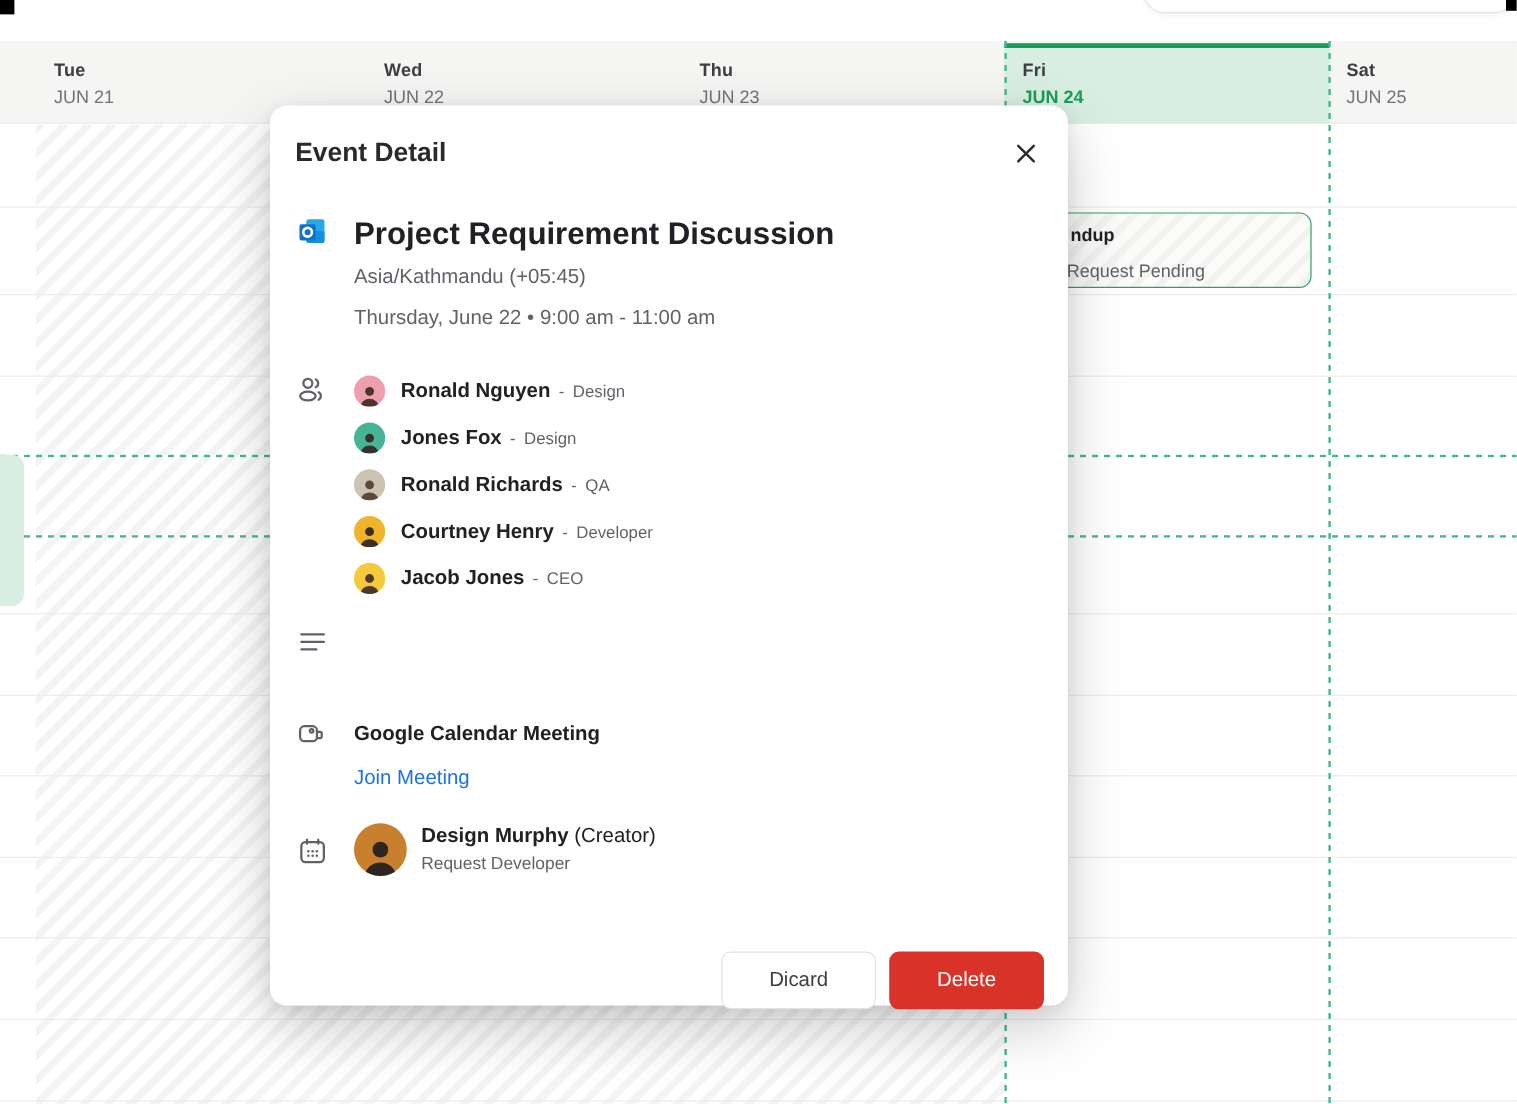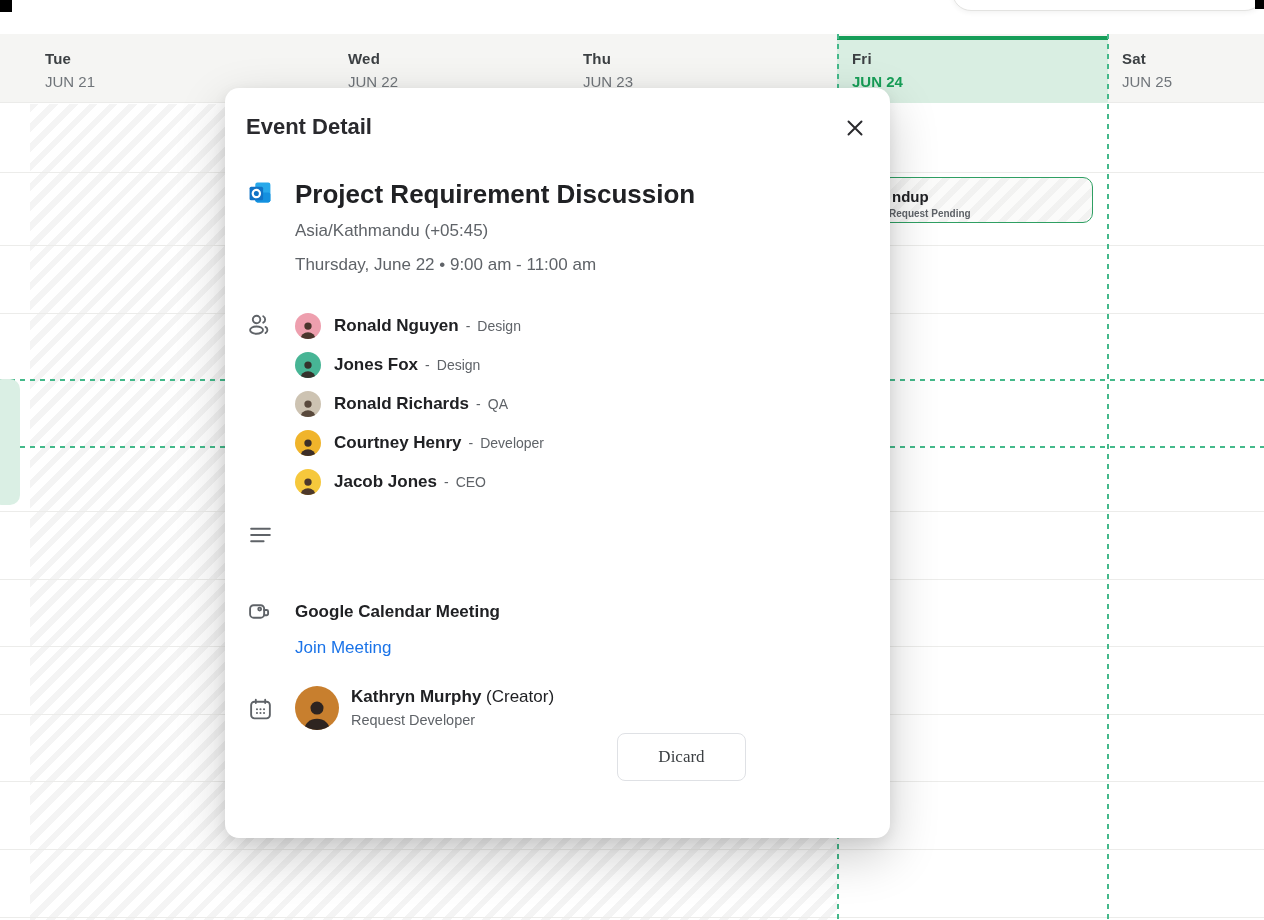--- a/index.html
+++ b/index.html
@@ -22,21 +22,21 @@
   }
 
   .header-bar { left:0; top:34px; width:1264px; height:69px; background:#f5f5f3; border-bottom:1px solid #ebebe9; z-index:1; }
   .fri-cell {
     left:837px; top:36px; width:271px; height:67px;
     background:#d9eee2; border-top:4px solid #169d58; z-index:1;
   }
   .day-label { top:50px; z-index:2; }
   .day-name { font-size:15px; font-weight:700; color:#3c4043; letter-spacing:.2px; }
   .day-date { font-size:15px; color:#70757a; margin-top:6px; }
-  .day-tue { left:45px; } .day-wed { left:320px;margin-left:28px; } .day-thu { left:583px; }
+  .day-tue { left:45px; } .day-wed { left:320px; } .day-thu { left:583px; }
   .day-fri { left:852px; } .day-sat { left:1122px; }
   .day-fri .day-date { color:#179e57; font-weight:700; }
 
   .hatch {
     left:30px; top:104px; width:807px; height:816px; z-index:0;
     background:repeating-linear-gradient(135deg, rgba(0,0,0,0.045) 0 6px, transparent 6px 14px);
   }
   .rowline { left:0; width:1264px; height:1px; background:#ececea; z-index:1; }
   .dash-h {
     left:0; width:1264px; height:2px; z-index:2;
@@ -46,27 +46,27 @@
     top:34px; width:2px; height:886px; z-index:2;
     background:repeating-linear-gradient(180deg, #44b98a 0 5px, transparent 5px 10px);
   }
 
   .monday-event {
     left:-8px; top:379px; width:28px; height:126px;
     background:#daefe4; border-radius:10px; z-index:2;
   }
 
   .standup-card {
-    left:862px; top:177px; width:231px; height:46px;
+    left:862px; top:177px; width:231px; height:63px;
     background:#fbfbfa; border:1.5px solid #2f9f63; border-radius:10px;
     padding:10px 8px 0 29px; overflow:hidden; z-index:3;
     background-image:repeating-linear-gradient(135deg, rgba(0,0,0,0.035) 0 6px, transparent 6px 14px);
   }
   .standup-title { font-size:15px; font-weight:700; color:#202124; }
-  .standup-status { font-size:10px; color:#5f6368; margin-top:3px; white-space:nowrap; margin-left:-3px;font-weight:bold; }
+  .standup-status { font-size:15px; color:#5f6368; margin-top:13px; white-space:nowrap; margin-left:-3px; }
 
   
   .modal {
     left:225px; top:88px; width:665px; height:750px;
     background:#fff; border-radius:14px; z-index:10;
     box-shadow:0 18px 50px rgba(0,0,0,0.20), 0 4px 14px rgba(0,0,0,0.08);
   }
   .m-title { left:21px; top:26px; font-size:22px; font-weight:700; color:#2a2a2e; }
   .m-close { left:617px; top:27px; width:26px; height:26px; cursor:pointer; background:none; border:none; }
 
@@ -92,22 +92,22 @@
   .gcm-label { left:70px; top:514px; font-size:17px; font-weight:700; color:#202124;text-align:right; }
   .join-link { left:70px; top:550px; font-size:17px; color:#1a73e8; text-decoration:none; cursor:pointer; }
 
   .creator-avatar { left:70px; top:598px; width:44px; height:44px; border-radius:50%; overflow:hidden;
     display:flex; align-items:flex-end; justify-content:center; }
   .creator-avatar svg { width:34px; height:34px; }
   .creator-line { left:126px; top:599px; font-size:17px; color:#202124; }
   .creator-name { font-weight:700; }
   .creator-role { left:126px; top:624px; font-size:14.5px; color:#5f6368; }
 
-  .btn { top:645px; height:48px; border-radius:8px; font-size:17px;
-    font-family:Liberation Serif, serif; cursor:pointer;margin-left:16px; }
+  .btn { top:705px; height:48px; border-radius:8px; font-size:17px;
+    font-family:Liberation Sans, sans-serif; cursor:pointer; }
   .btn-discard { left:376px; width:129px; background:#fff; border:1px solid #dfe1e5; color:#3c4043; }
   .btn-delete  { left:516px; width:129px; background:#d93228; border:none; color:#fff; }
 </style>
 </head>
 <body>
 
 <div class="abs corner-tl"></div>
 <div class="abs corner-tr"></div>
 
 <div class="abs search-pill"></div>
@@ -276,17 +276,18 @@
           <circle cx="15.4" cy="15.4" r="1"></circle>
       </g>
     </svg>
   </div>
   <div class="abs creator-avatar" style="background-color: rgb(200, 127, 46);">
     <svg viewBox="0 0 24 24" fill="#2e2420">
         <circle cx="12" cy="8.5" r="4.6"></circle>
         <path d="M3 24 a9 8 0 0 1 18 0 z"></path>
       </svg>
   </div>
-  <div class="abs creator-line"><span class="creator-name">Kathryn Murphy</span><span> (Creator)</span></div>
+  <div class="abs creator-line"><span class="creator-name">Design Murphy</span><span> (Creator)</span></div>
   <div class="abs creator-role">Request Developer</div>
 
   <button class="abs btn btn-discard">Dicard</button>
+  <button class="abs btn btn-delete">Delete</button>
 </div>
 
 </body></html>

